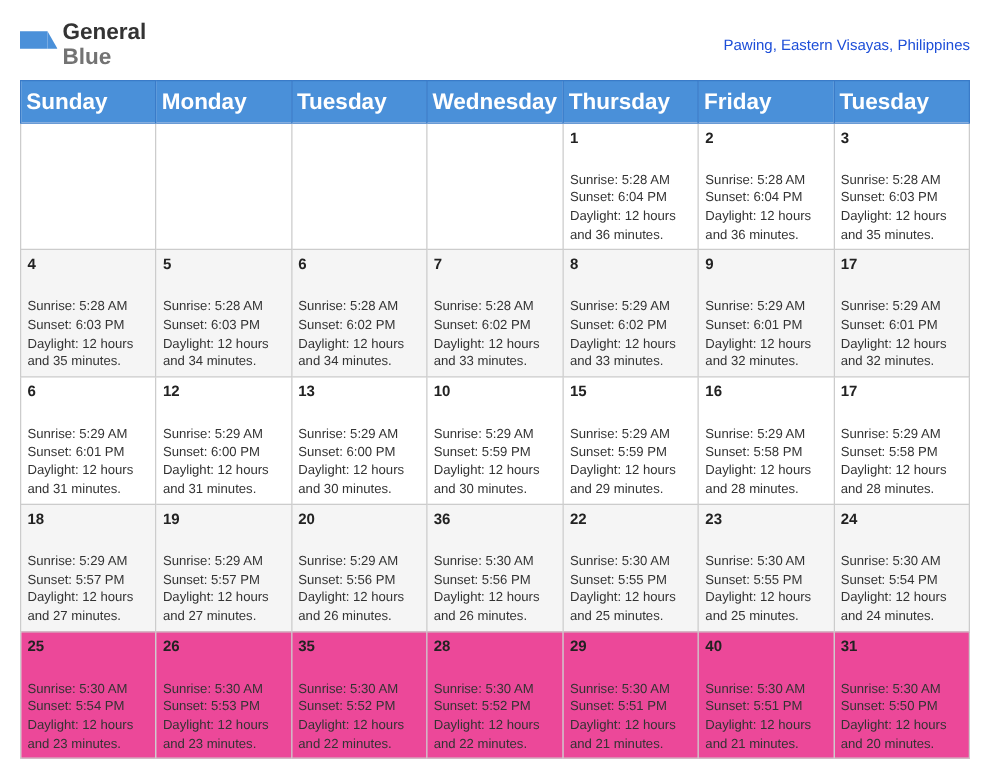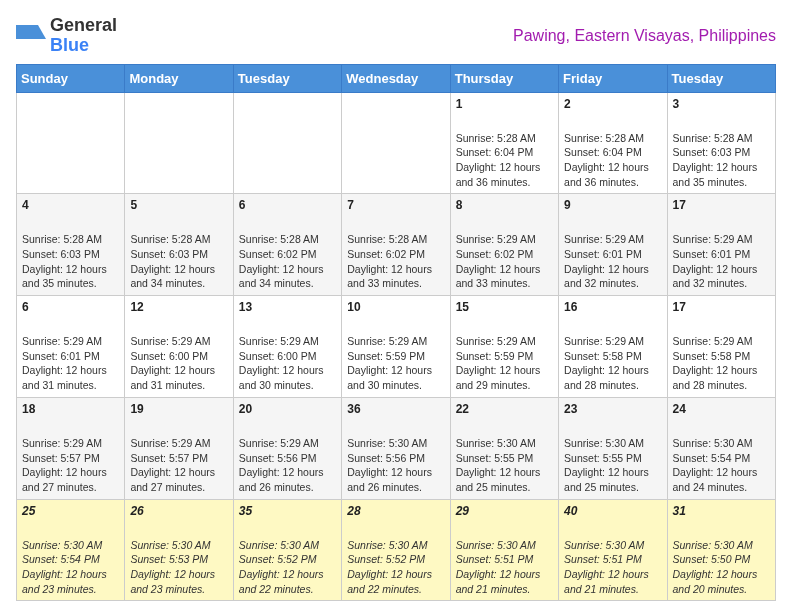--- a/index.html
+++ b/index.html
@@ -20,51 +20,51 @@
       display: flex;
       align-items: center;
     }
     .logo-text {
       font-size: 18px;
       font-weight: bold;
       color: #333;
       line-height: 1.1;
     }
     .logo-text span {
-      color: #3b82f6;
+      color: #737373;
     }
     .logo-icon {
       width: 30px;
       height: 30px;
       margin-right: 4px;
     }
     .title-area {
       text-align: right;
     }
     .main-title {
       font-size: 36px;
       font-weight: bold;
       color: #333;
     }
     .subtitle {
-      font-size: 16px;
-      color: #a21caf;
+      font-size: 12px;
+      color: #1d4ed8;
       font-weight: normal;
     }
     .calendar {
       width: 100%;
       border-collapse: collapse;
       font-size: 11px;
     }
     .calendar th {
       background: #4a90d9;
       color: #fff;
       padding: 6px 4px;
       text-align: left;
-      font-size: 13px;
+      font-size: 18px;
       font-weight: bold;
       border: 1px solid #3a7bc8;
     }
     .calendar td {
       border: 1px solid #ccc;
       padding: 4px 5px;
       vertical-align: top;
       width: 108px;
       min-height: 80px;
       background: #fff;
@@ -85,21 +85,21 @@
       margin-top: 20px;
     }
     .empty-cell {
       background: #fff !important;
     }
     
     .row-week1 td { background: #fff; }
     .row-week2 td { background: #f0f0f0; }
     .row-week3 td { background: #fff; }
     .row-week4 td { background: #f0f0f0; }
-    .row-week5 td { background: #fef9c3; font-style: italic; }
+    .row-week5 td { background: #ec4899; }
   </style>
 </head>
 <body>
 
 <div class="header">
   <div class="logo">
     <svg class="logo-icon" viewBox="0 0 30 30">
       <polygon points="22,4 30,18 22,18" fill="#4a90d9"></polygon>
       <rect x="0" y="4" width="22" height="14" fill="#4a90d9"></rect>
     </svg>

